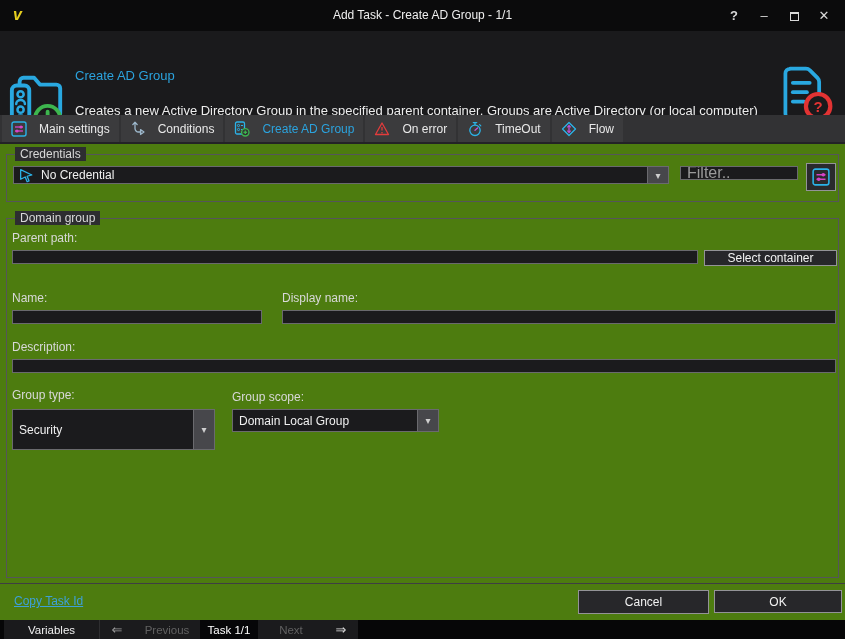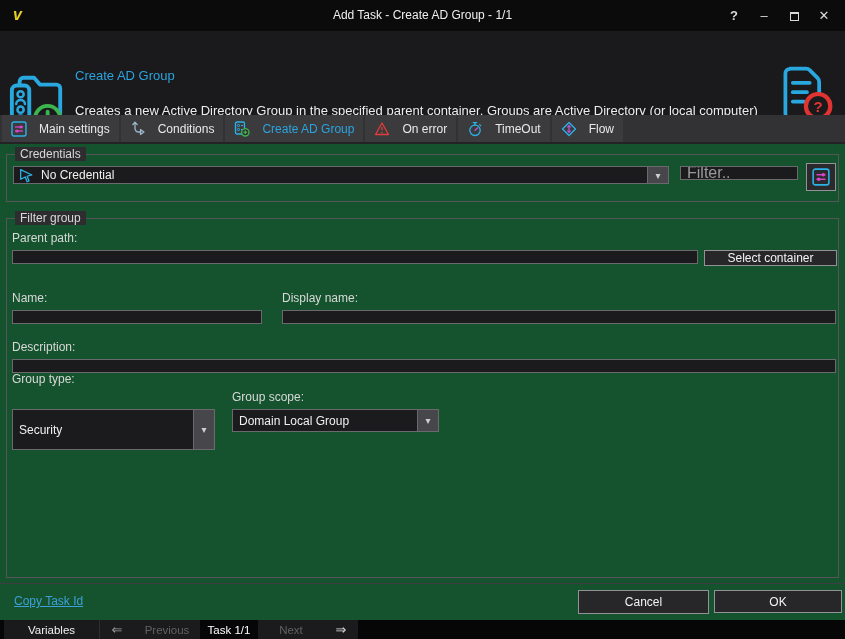--- a/index.html
+++ b/index.html
@@ -30,21 +30,21 @@
   
   .tabstrip { position:absolute; left:0; top:115px; width:845px; height:27px; background:#323234;
               display:flex; align-items:stretch; padding-left:2px; }
   .tabstrip::after { content:""; position:absolute; left:0; top:27px; width:845px; height:2px; background:#232326; }
   .tab { display:flex; align-items:center; gap:12px; padding:0 9px; margin-right:2px;
          background:#3b3b3d; font-size:12px; color:#e9e9e9; cursor:default; white-space:nowrap; }
   .tab.active { color:#2ba3de; }
   .tab svg { display:block; }
 
   
-  .panel { position:absolute; left:0; top:144px; width:845px; height:476px; background:#14532d;text-decoration:underline; }
+  .panel { position:absolute; left:0; top:144px; width:845px; height:476px; background:#4d7c0f;text-decoration:underline; }
 
   .fieldset { position:absolute; border:1px solid #55555a; }
   .fieldset .legend { position:absolute; top:-8px; left:8px; background:#2d2d30; padding:0 5px;
                       font-size:12px; color:#d8d8d8; line-height:14px; }
   #fs-credentials { left:6px; top:10px; width:833px; height:48px; }
   #fs-creategroup { left:6px; top:74px; width:833px; height:360px; }
 
   .lbl { position:absolute; font-size:12px; color:#d8d8d8; }
 
   .tbox { position:absolute; height:14px; background:#1b1b1d; border:1px solid #6a6a6e;
@@ -207,36 +207,36 @@
       <svg width="18" height="18" viewBox="0 0 16 16" fill="none">
         <rect x="1" y="1" width="14" height="14" rx="2" stroke="#2bb3e8" stroke-width="1.4"></rect>
         <line x1="4" y1="6" x2="12" y2="6" stroke="#d843c8" stroke-width="1.3"></line>
         <circle cx="10" cy="6" r="1.6" fill="#d843c8"></circle>
         <line x1="4" y1="10" x2="12" y2="10" stroke="#d843c8" stroke-width="1.3"></line>
         <circle cx="6" cy="10" r="1.6" fill="#d843c8"></circle>
       </svg>
     </div>
 
     <div class="fieldset" id="fs-creategroup">
-      <span class="legend">Filter group</span>
+      <span class="legend">Domain group</span>
     </div>
 
     <div class="lbl" style="left:12px; top:87px;">Parent path:</div>
     <input class="tbox" style="left: 12px; top: 106px; width: 686px;" value="">
     <div class="btn" style="left:704px; top:106px; width:133px; height:16px;">Select container</div>
 
     <div class="lbl" style="left:12px; top:147px;">Name:</div>
     <input class="tbox" style="left: 12px; top: 166px; width: 250px;" value="">
     <div class="lbl" style="left:282px; top:147px;">Display name:</div>
     <input class="tbox" style="left: 282px; top: 166px; width: 554px;" value="">
 
     <div class="lbl" style="left:12px; top:196px;">Description:</div>
     <input class="tbox" style="left: 12px; top: 215px; width: 824px;" value="">
 
-    <div class="lbl" style="left:12px; top:228px;">Group type:</div>
+    <div class="lbl" style="left:12px; top:244px;">Group type:</div>
     <div class="combo" style="left:12px; top:265px; width:203px; height:41px;">
       <span class="combo-text">Security</span>
       <span class="combo-arrow">▾</span>
     </div>
     <div class="lbl" style="left:232px; top:246px;">Group scope:</div>
     <div class="combo" style="left:232px; top:265px; width:207px; height:23px;">
       <span class="combo-text">Domain Local Group</span>
       <span class="combo-arrow">▾</span>
     </div>
   </div>

